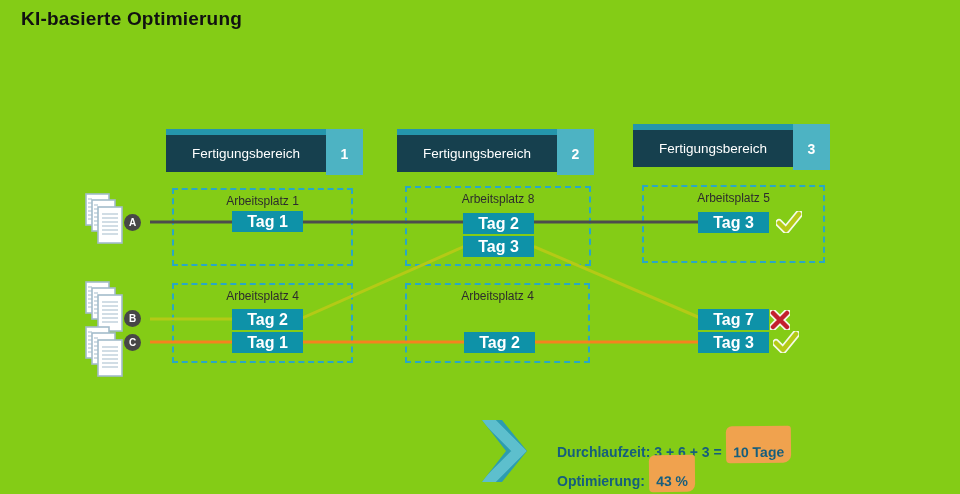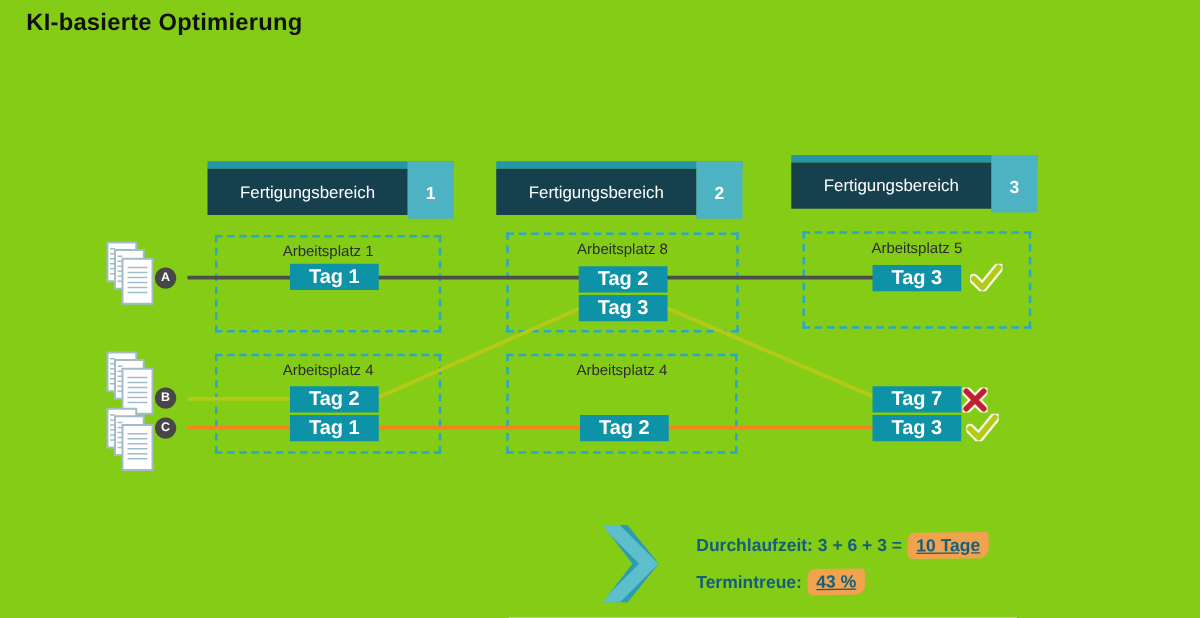--- a/index.html
+++ b/index.html
@@ -36,21 +36,21 @@
   .legend-row { margin-bottom:9px; font-size:11px; color:var(--text-teal,#155e7d); }
   .legend-label { display:inline-block; width:110px; font-weight:bold; vertical-align:top; }
   .legend-value { display:inline-block; }
 
   .chevron { position:absolute; left:482px; top:419px; }
 
   .result-line { position:absolute; font-size:14px; font-weight:bold; color:var(--text-teal,#155e7d); white-space:nowrap; }
   .result-1 { left:557px; top:426px; }
   .result-2 { left:557px; top:455px; }
   .hl { display:inline-block; background:var(--highlight-orange,#f0a24e); color:var(--text-teal,#155e7d);
-        padding:2px 7px 3px 7px; margin-left:4px; border-radius:6px 3px 8px 4px; transform:rotate(-0.6deg);text-decoration:underline; }
+        padding:18px 7px 3px 7px; margin-left:4px; border-radius:6px 3px 8px 4px; transform:rotate(-0.6deg); }
 </style>
 </head>
 <body>
 
 <div class="canvas">
 
   <div class="title">KI-basierte Optimierung</div>
 
   <div class="area-header" style="left:166px;top:129px">
     <div class="ah-strip"></div>
@@ -158,16 +158,16 @@
     <g clip-path="url(#chevclip)">
       <rect x="0" y="0" width="46" height="64" fill="#2d9cb0"></rect>
       <polyline points="3,-2 37,32 3,66" fill="none" stroke="#5dbfcd" stroke-width="11"></polyline>
     </g>
   </svg>
 
   <div class="result-line result-1">
     <span>Durchlaufzeit: 3 + 6 + 3 =</span><span class="hl">10 Tage</span>
   </div>
   <div class="result-line result-2">
-    <span>Termintreue:</span><span class="hl">43 %</span>
+    <span>Optimierung:</span><span class="hl">43 %</span>
   </div>
 
 </div>
 
 </body></html>

